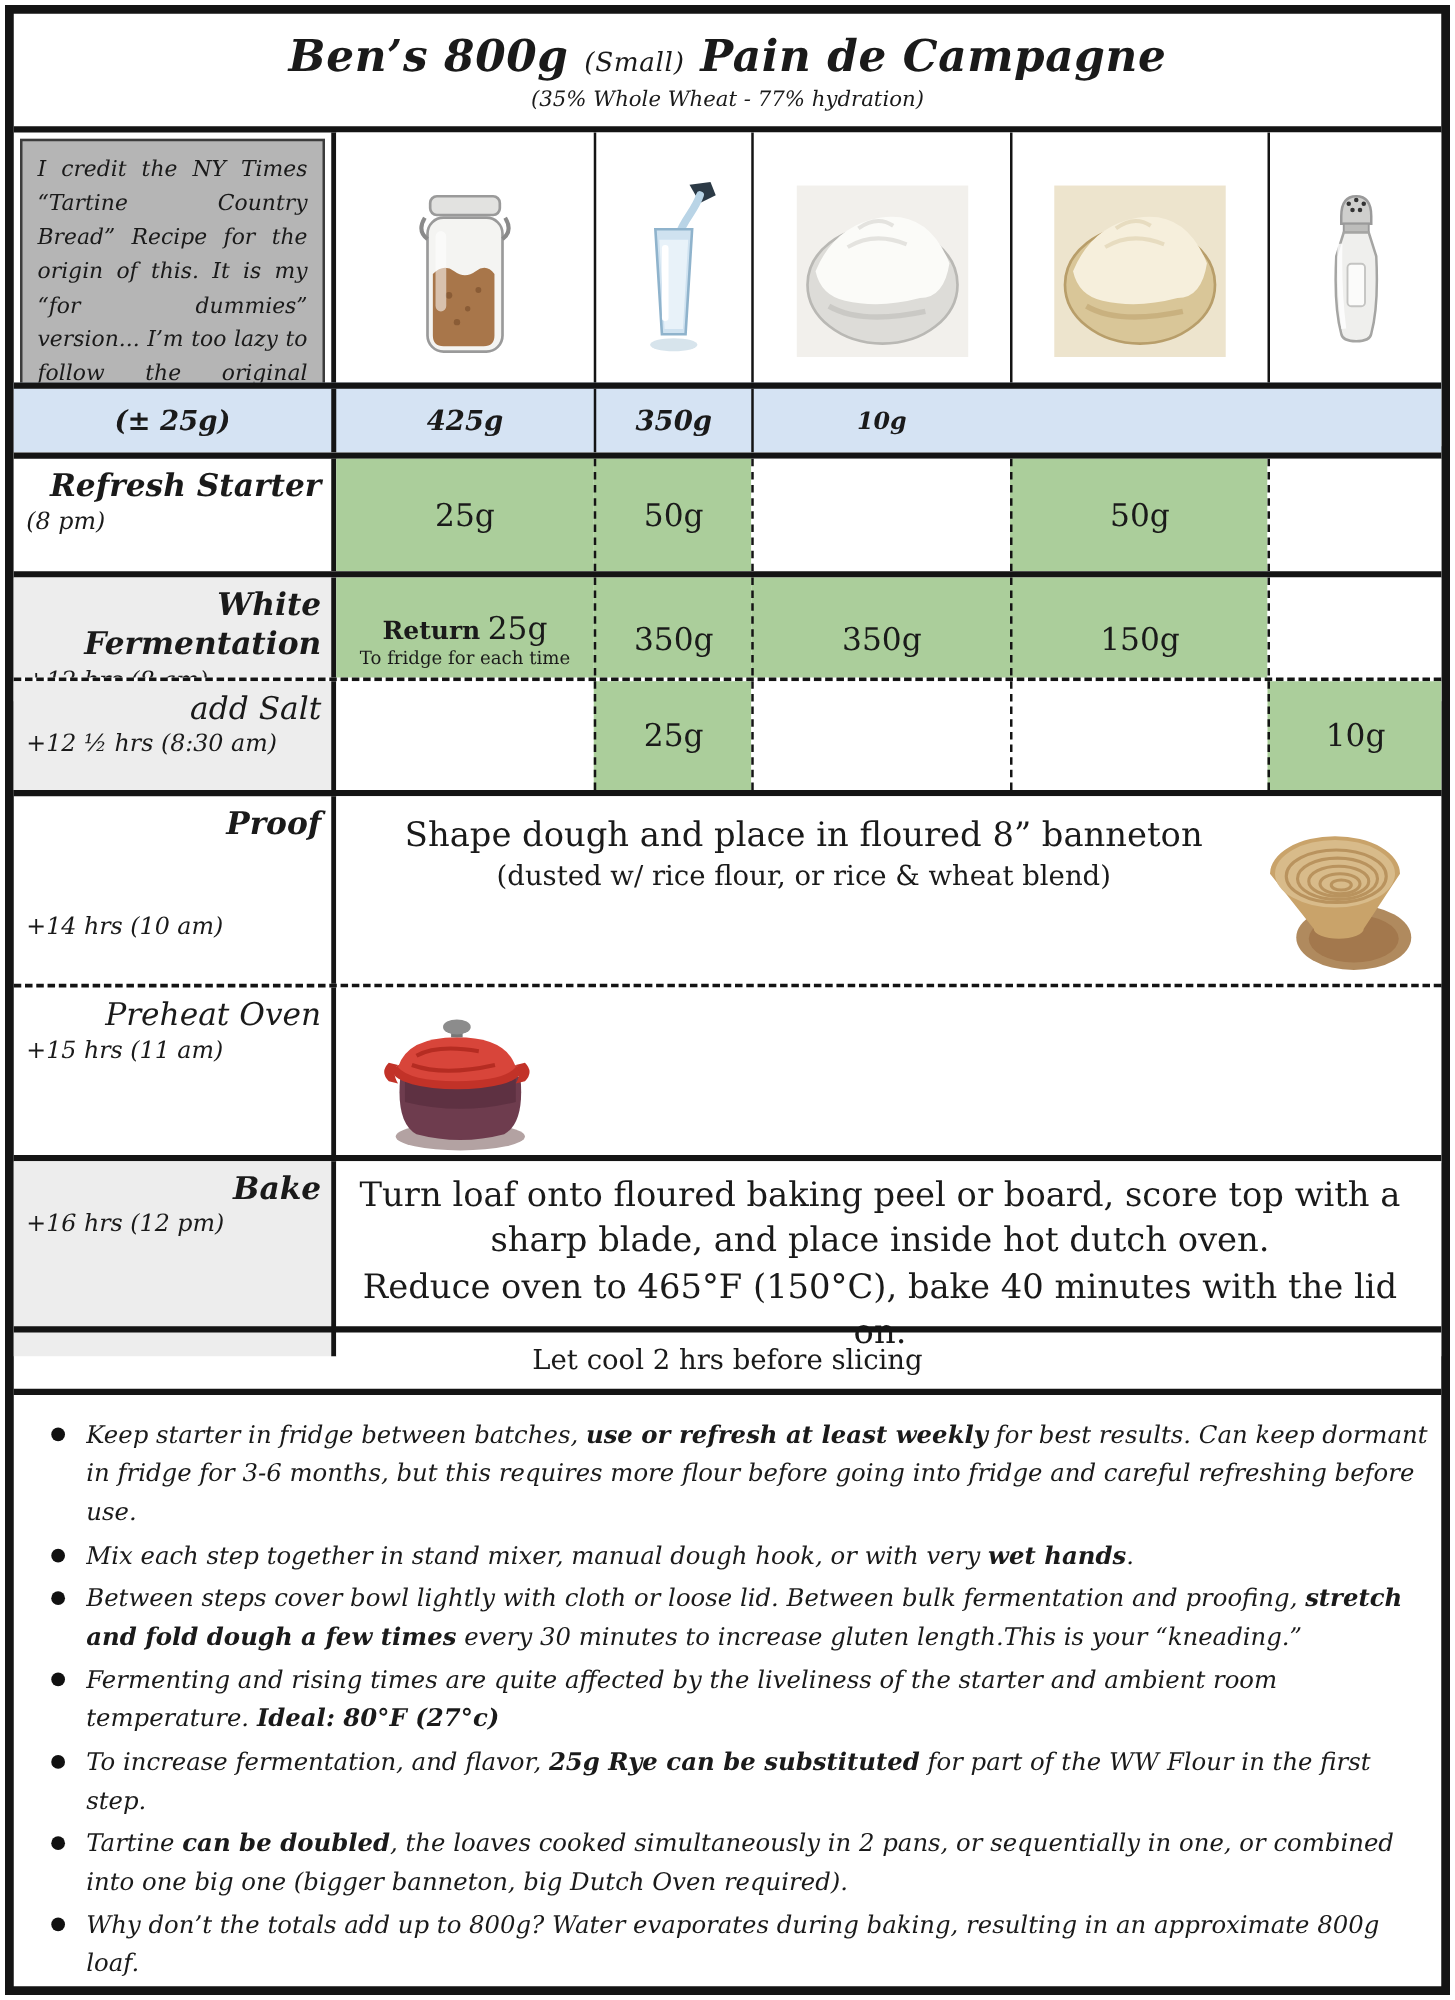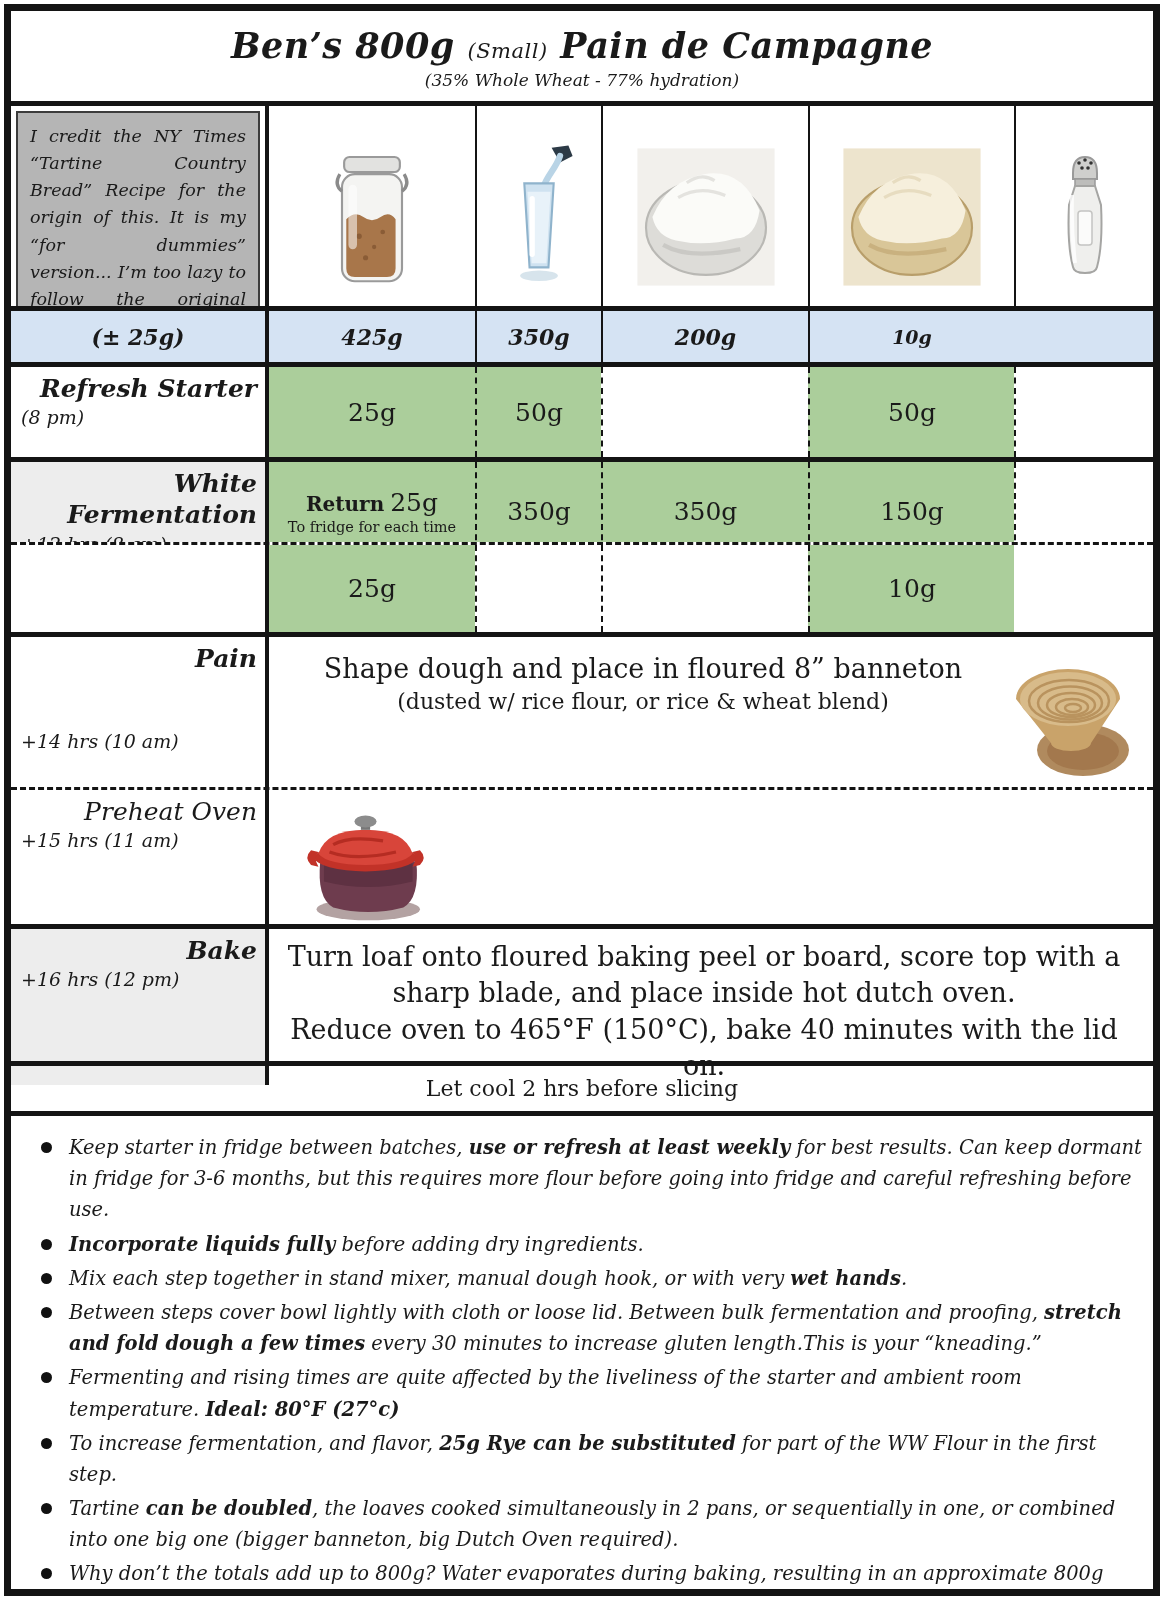--- a/index.html
+++ b/index.html
@@ -170,21 +170,20 @@
           </svg>
         </div>
         <div class="ing-label">Salt</div>
       </div>
     </div>
 
     <div class="row totals-row grid6 solidcols">
       <div>(± 25g)</div>
       <div>425g</div>
       <div>350g</div>
-      <div>200g</div>
       <div class="salt-total">10g</div>
     </div>
 
     <div class="row step-row r-refresh grid6 dashcols">
       <div class="step-label">
         <div class="step-name">Refresh Starter</div>
         <div class="step-time">(8 pm)</div>
       </div>
       <div class="amount-cell green">
           <div class="cell-line">
@@ -229,38 +228,42 @@
         </div>
       <div class="amount-cell green">
           <div class="cell-line">
             <span>150g</span>
           </div>
         </div>
       <div class="amount-cell"></div>
     </div>
 
     <div class="row dashed-top step-row r-addsalt grid6 dashcols">
+      <div class="step-label gray">
+        <div class="step-name normal">add Salt</div>
+        <div class="step-time">+12 ½ hrs (8:30 am)</div>
+      </div>
       <div class="amount-cell"></div>
       <div class="amount-cell green">
           <div class="cell-line">
             <span>25g</span>
           </div>
         </div>
       <div class="amount-cell"></div>
       <div class="amount-cell"></div>
       <div class="amount-cell green">
           <div class="cell-line">
             <span>10g</span>
           </div>
         </div>
     </div>
 
     <div class="row r-proof grid2">
       <div class="step-label">
-        <div class="step-name">Pain</div>
+        <div class="step-name">Proof</div>
         <div class="step-time" style="margin-top:56px">+14 hrs (10 am)</div>
       </div>
       <div class="merged-content">
         <div class="merged-text">
           <div class="big-line">Shape dough and place in floured 8” banneton</div>
           <div class="mid-line">(dusted w/ rice flour, or rice &amp; wheat blend)</div>
         </div>
         <div class="merged-img">
           <svg width="140" height="130" viewBox="0 0 140 130">
             <ellipse cx="80" cy="99" rx="46" ry="26" fill="#b08a5e"></ellipse>
@@ -311,21 +314,20 @@
           <div class="big-line">Reduce oven to 465°F (150°C), bake 40 minutes with the lid on.</div>
         </div>
       </div>
     </div>
 
     <div class="row cool-row">Let cool 2 hrs before slicing</div>
 
     <div class="row notes-row">
       <ul class="notes-list">
           <li><span>Keep starter in fridge between batches, </span><span class="b">use or refresh at least weekly</span><span> for best results. Can keep dormant in fridge for 3-6 months, but this requires more flour before going into fridge and careful refreshing before use.</span></li>
-          <li><span class="b">Incorporate liquids fully</span><span> before adding dry ingredients.</span></li>
           <li><span>Mix each step together in stand mixer, manual dough hook, or with very </span><span class="b">wet hands</span><span>.</span></li>
           <li><span>Between steps cover bowl lightly with cloth or loose lid. Between bulk fermentation and proofing, </span><span class="b">stretch and fold dough a few times</span><span> every 30 minutes to increase gluten length.This is your “kneading.”</span></li>
           <li><span>Fermenting and rising times are quite affected by the liveliness of the starter and ambient room temperature. </span><span class="b">Ideal:  80°F (27°c)</span></li>
           <li><span>To increase fermentation, and flavor, </span><span class="b">25g Rye can be substituted</span><span> for part of the WW Flour in the first step.</span></li>
           <li><span>Tartine </span><span class="b">can be doubled</span><span>, the loaves cooked simultaneously in 2 pans, or sequentially in one, or combined into one big one (bigger banneton, big Dutch Oven required).</span></li>
           <li><span>Why don’t the totals add up to 800g? Water evaporates during baking, resulting in an approximate 800g loaf.</span></li>
         </ul>
     </div>
 
   </div>

